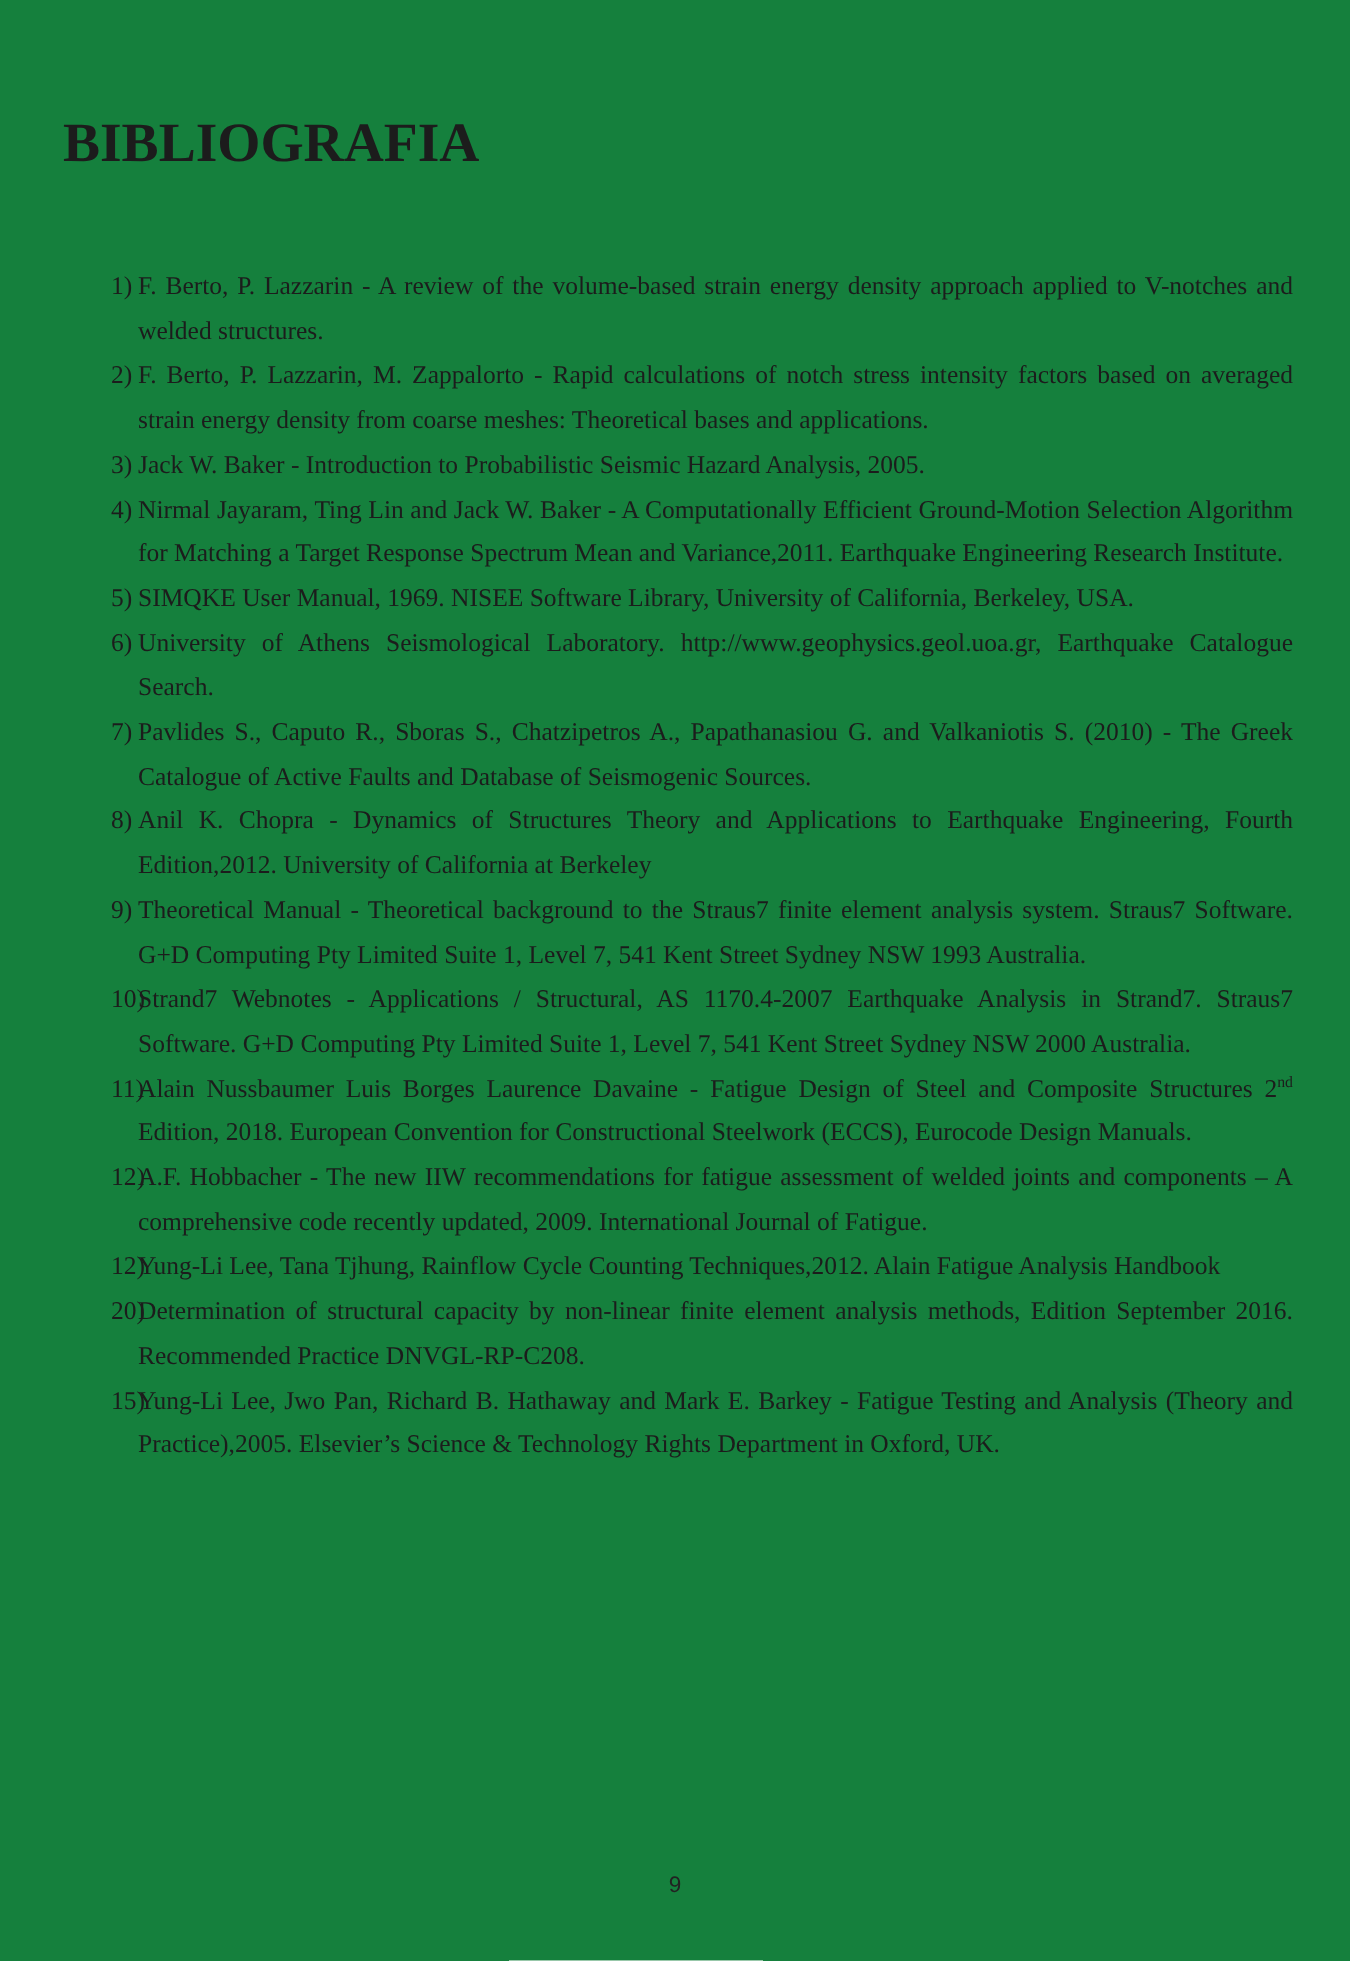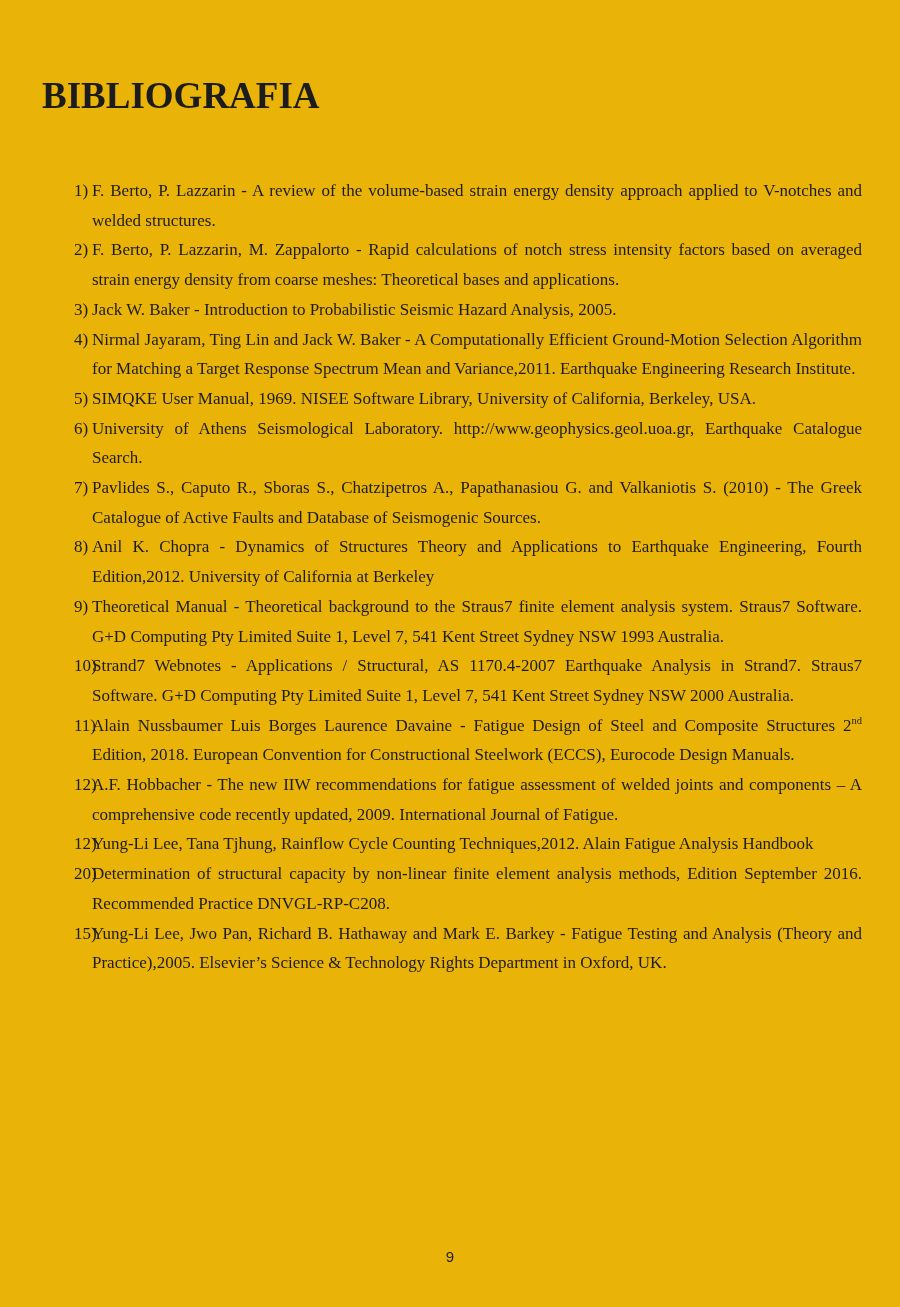--- a/index.html
+++ b/index.html
@@ -1,20 +1,20 @@
 <!DOCTYPE html>
 <html><head>
 <meta charset="utf-8">
 <style>
   html, body { margin: 0; padding: 0; background: #ffffff; }
   .page {
     position: relative;
     width: 900px;
     height: 1307px;
-    background: #eab308;
+    background: #15803d;
     color: #1c1c1c;
     font-family: "Liberation Serif", "DejaVu Serif", serif;
     overflow: hidden;
   }
   .doc-title {
     position: absolute;
     top: 74px;
     left: 42px;
     font-size: 37px;
     font-weight: bold;

